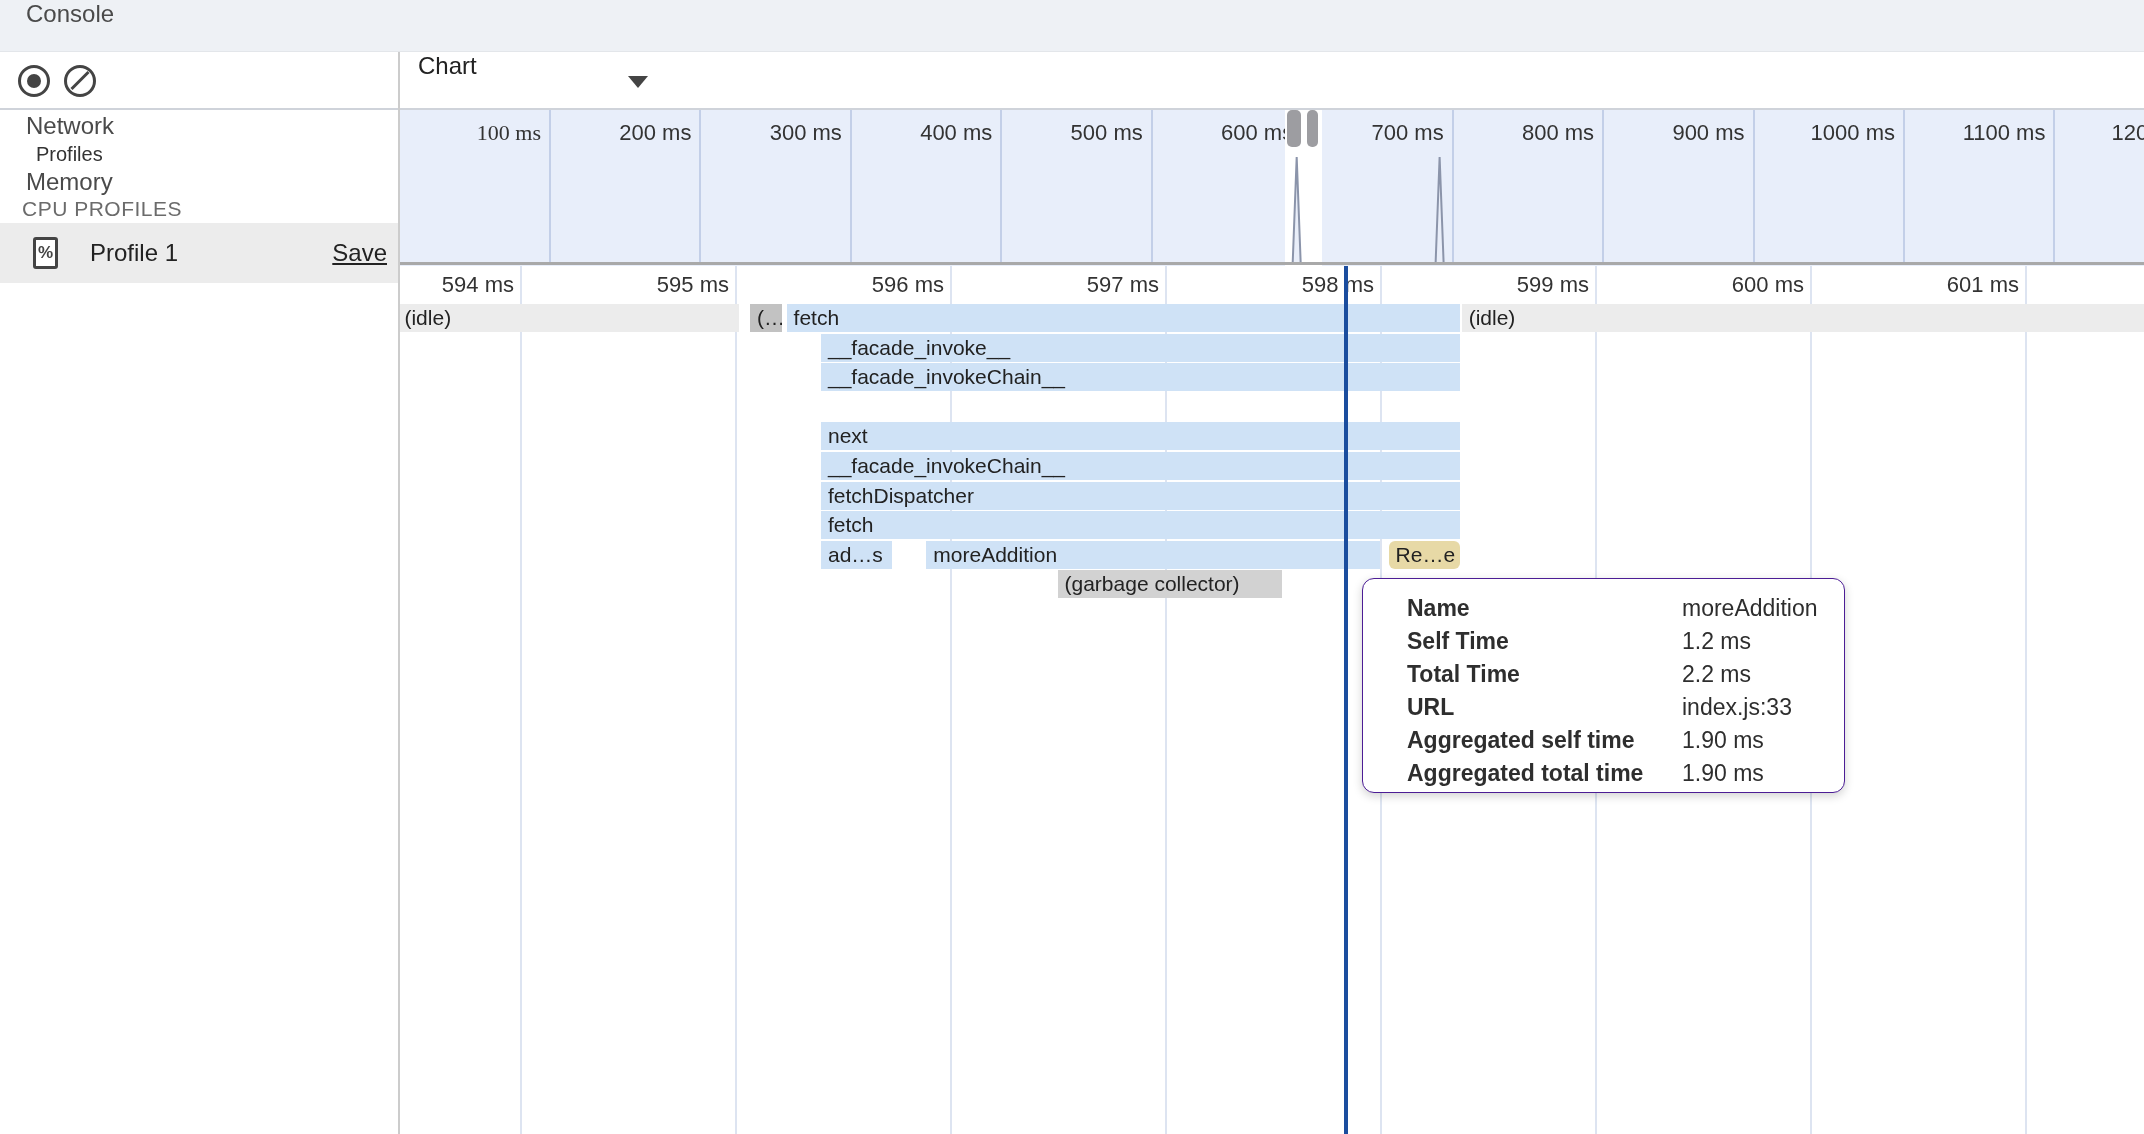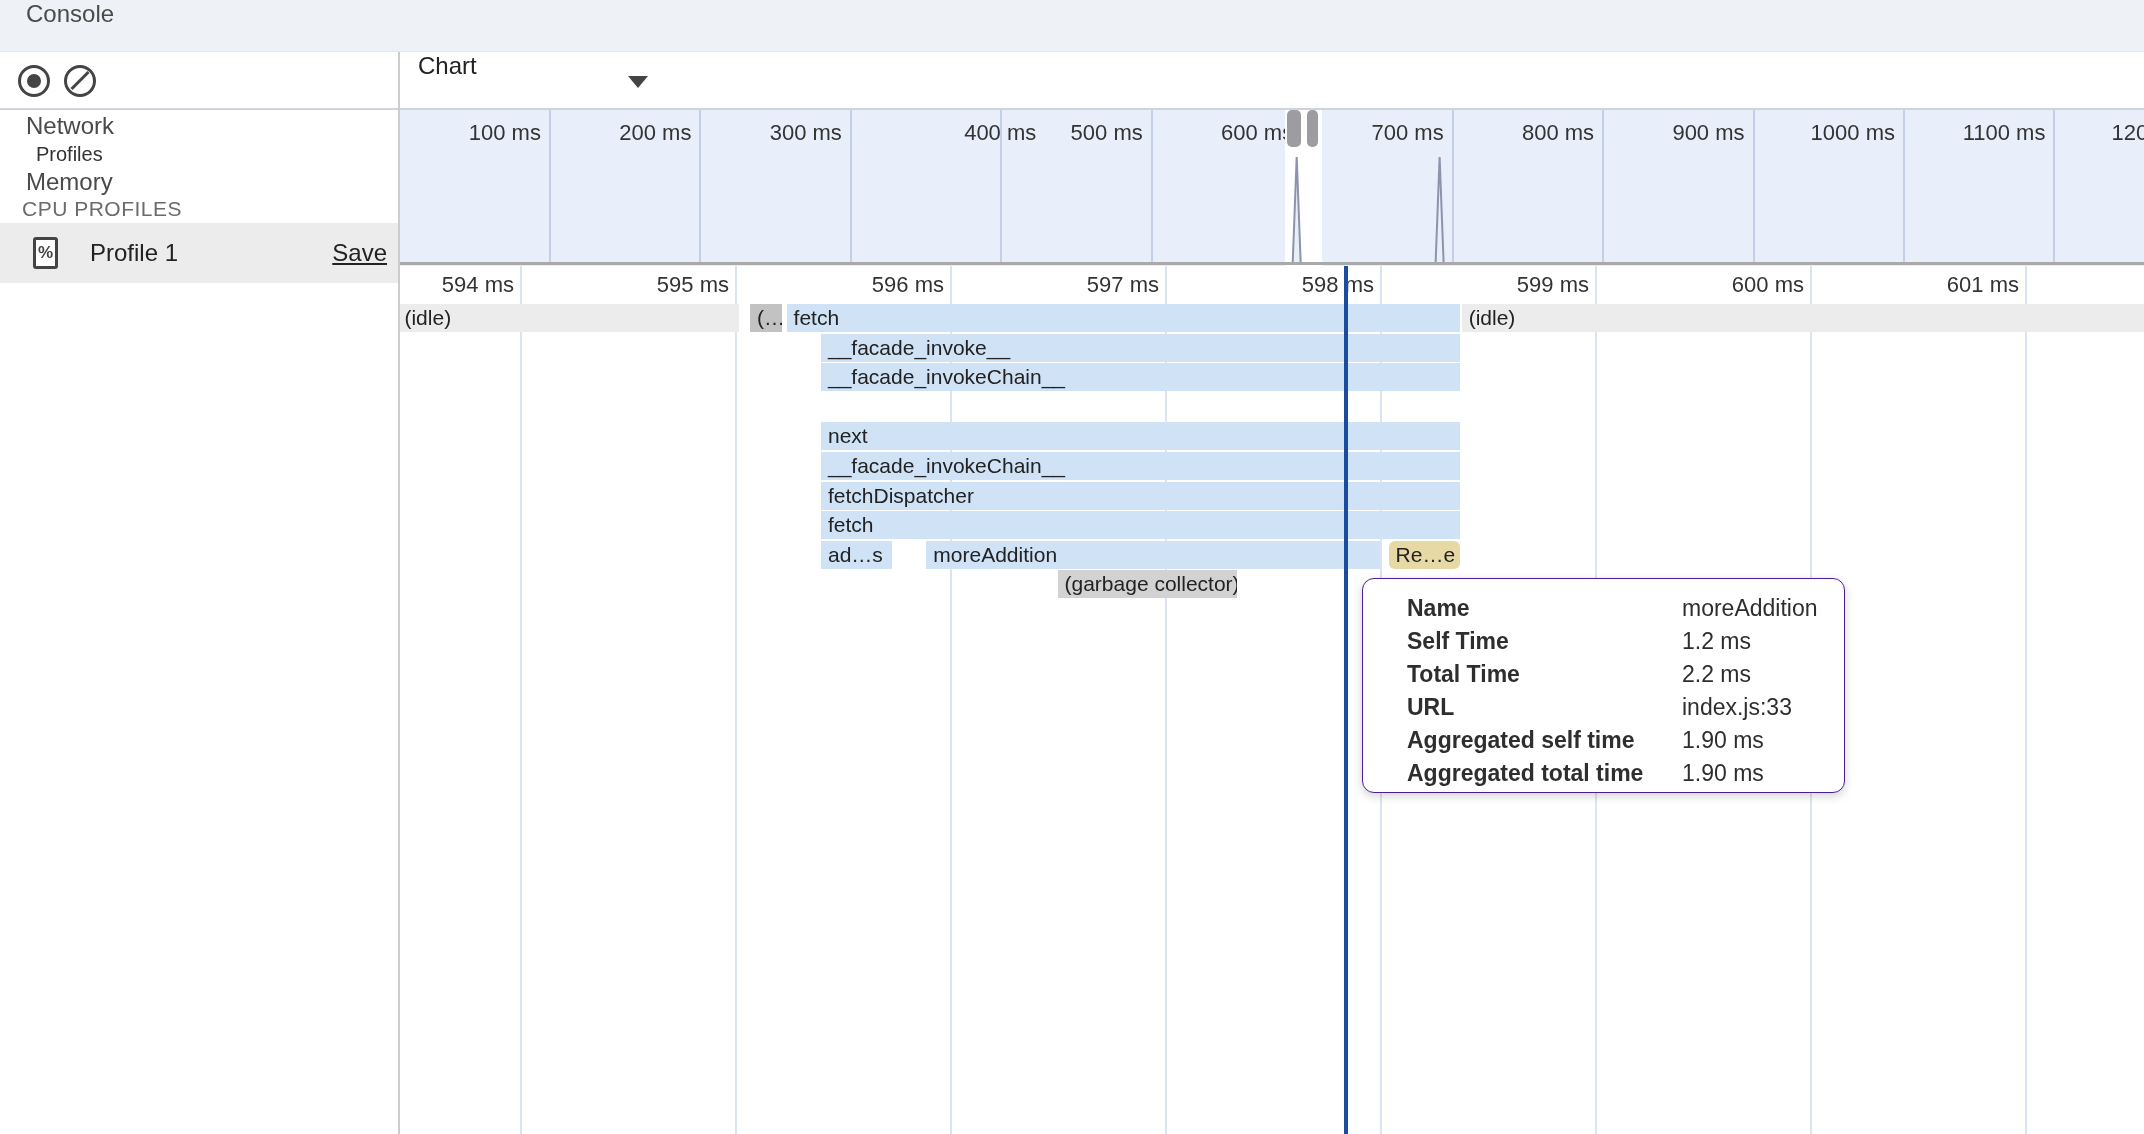--- a/index.html
+++ b/index.html
@@ -127,27 +127,27 @@
   <div class="sidebar-title">Profiles</div>
   <div class="sidebar-section">CPU PROFILES</div>
   <div class="profile-row">
     <div class="profile-icon">%</div>
     <div class="profile-name">Profile 1</div>
     <div class="profile-save">Save</div>
   </div>
 
   <div class="overview">
       <div class="ov-divider" style="left: 148.95px;"></div>
-      <div class="ov-label" style="left: -59.05px;">100 ms</div>
+      <div class="ov-label" style="left: -59.05px; font-family: Liberation Serif, serif;">100 ms</div>
       <div class="ov-divider" style="left: 299.4px;"></div>
       <div class="ov-label" style="left: 91.4px;">200 ms</div>
       <div class="ov-divider" style="left: 449.85px;"></div>
       <div class="ov-label" style="left: 241.85px;">300 ms</div>
       <div class="ov-divider" style="left: 600.3px;"></div>
-      <div class="ov-label" style="left: 392.3px; padding-left: 44px;">400 ms</div>
+      <div class="ov-label" style="left: 392.3px;">400 ms</div>
       <div class="ov-divider" style="left: 750.75px;"></div>
       <div class="ov-label" style="left: 542.75px;">500 ms</div>
       <div class="ov-divider" style="left: 901.2px;"></div>
       <div class="ov-label" style="left: 693.2px;">600 ms</div>
       <div class="ov-divider" style="left: 1051.65px;"></div>
       <div class="ov-label" style="left: 843.65px;">700 ms</div>
       <div class="ov-divider" style="left: 1202.1px;"></div>
       <div class="ov-label" style="left: 994.1px;">800 ms</div>
       <div class="ov-divider" style="left: 1352.55px;"></div>
       <div class="ov-label" style="left: 1144.55px;">900 ms</div>
@@ -190,21 +190,21 @@
       <div class="bar idle" style="left: 1061.7px; width: 683.7px; top: 38px;">(idle)</div>
       <div class="bar js" style="left: 421px; width: 638.55px; top: 67.6px;">__facade_invoke__</div>
       <div class="bar js" style="left: 421px; width: 638.55px; top: 97.2px;">__facade_invokeChain__</div>
       <div class="bar js" style="left: 421px; width: 638.55px; top: 156.4px;">next</div>
       <div class="bar js" style="left: 421px; width: 638.55px; top: 186px;">__facade_invokeChain__</div>
       <div class="bar js" style="left: 421px; width: 638.55px; top: 215.6px;">fetchDispatcher</div>
       <div class="bar js" style="left: 421px; width: 638.55px; top: 245.2px;">fetch</div>
       <div class="bar js" style="left: 421px; width: 70.95px; top: 274.8px;">ad…s</div>
       <div class="bar js" style="left: 526.35px; width: 453.65px; top: 274.8px;">moreAddition</div>
       <div class="bar native" style="left: 988.6px; width: 70.95px; top: 274.8px;">Re…e</div>
-      <div class="bar gc" style="left: 657.5px; width: 179px; top: 304.4px;">(garbage collector)</div>
+      <div class="bar gc" style="left: 657.5px; width: 224px; top: 304.4px;">(garbage collector)</div>
       <div class="playhead" style="left: 943.6px;"></div>
       <div class="tooltip">
         <div class="tt-row">
           <div class="tt-label">Name</div>
           <div class="tt-value">moreAddition</div>
         </div>
         <div class="tt-row">
           <div class="tt-label">Self Time</div>
           <div class="tt-value">1.2 ms</div>
         </div>

